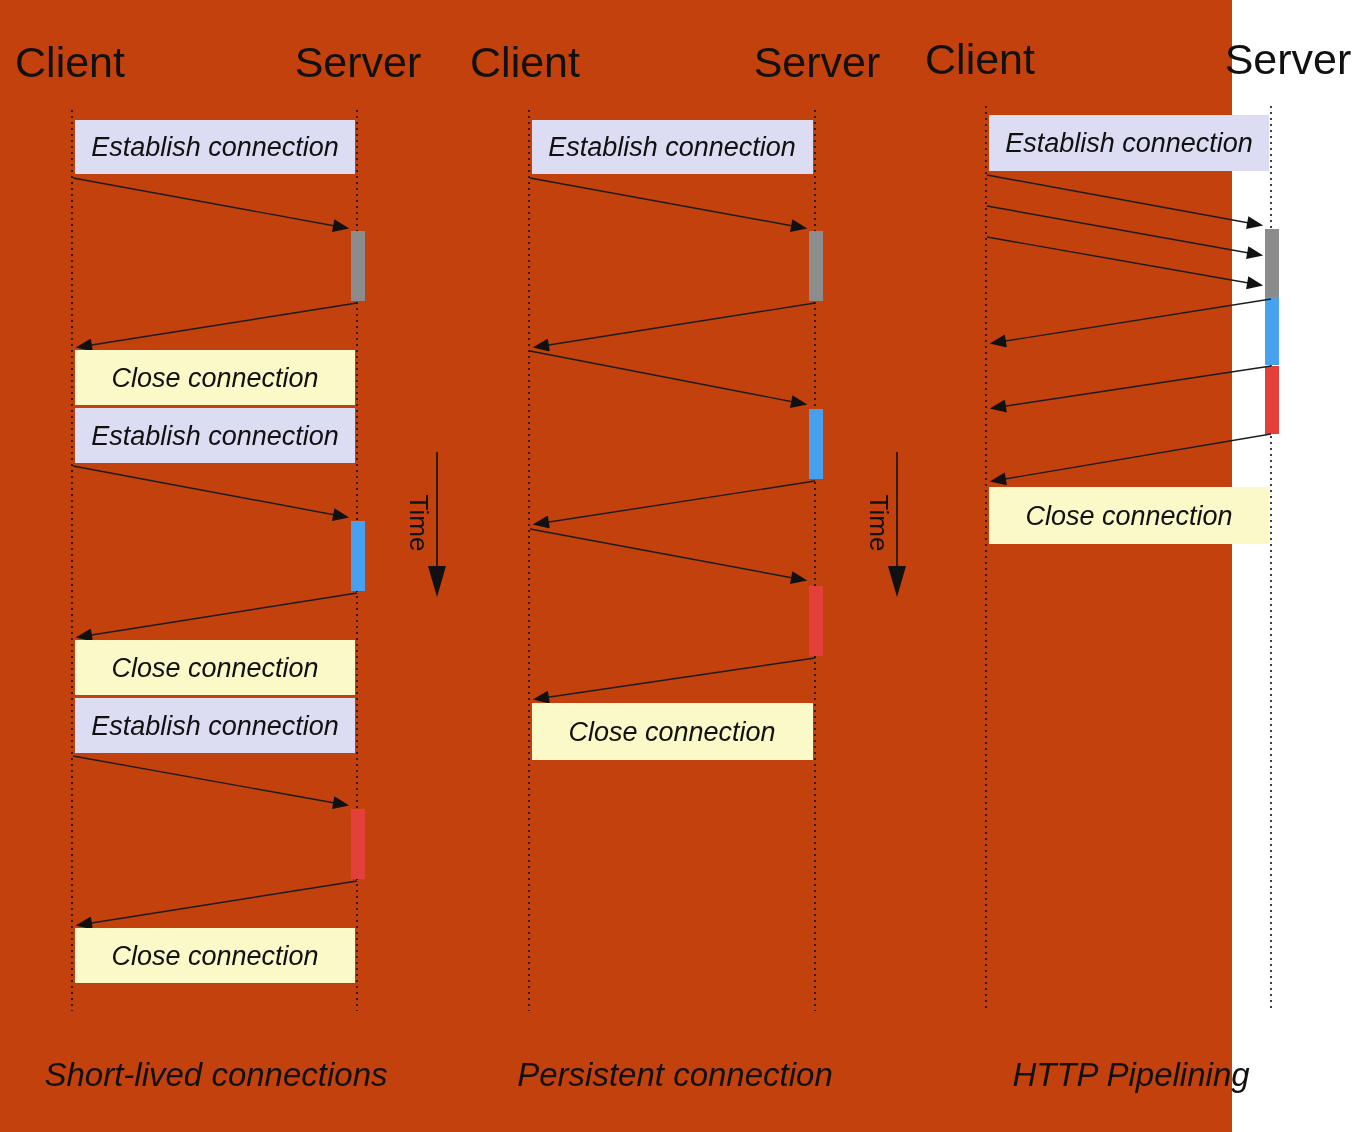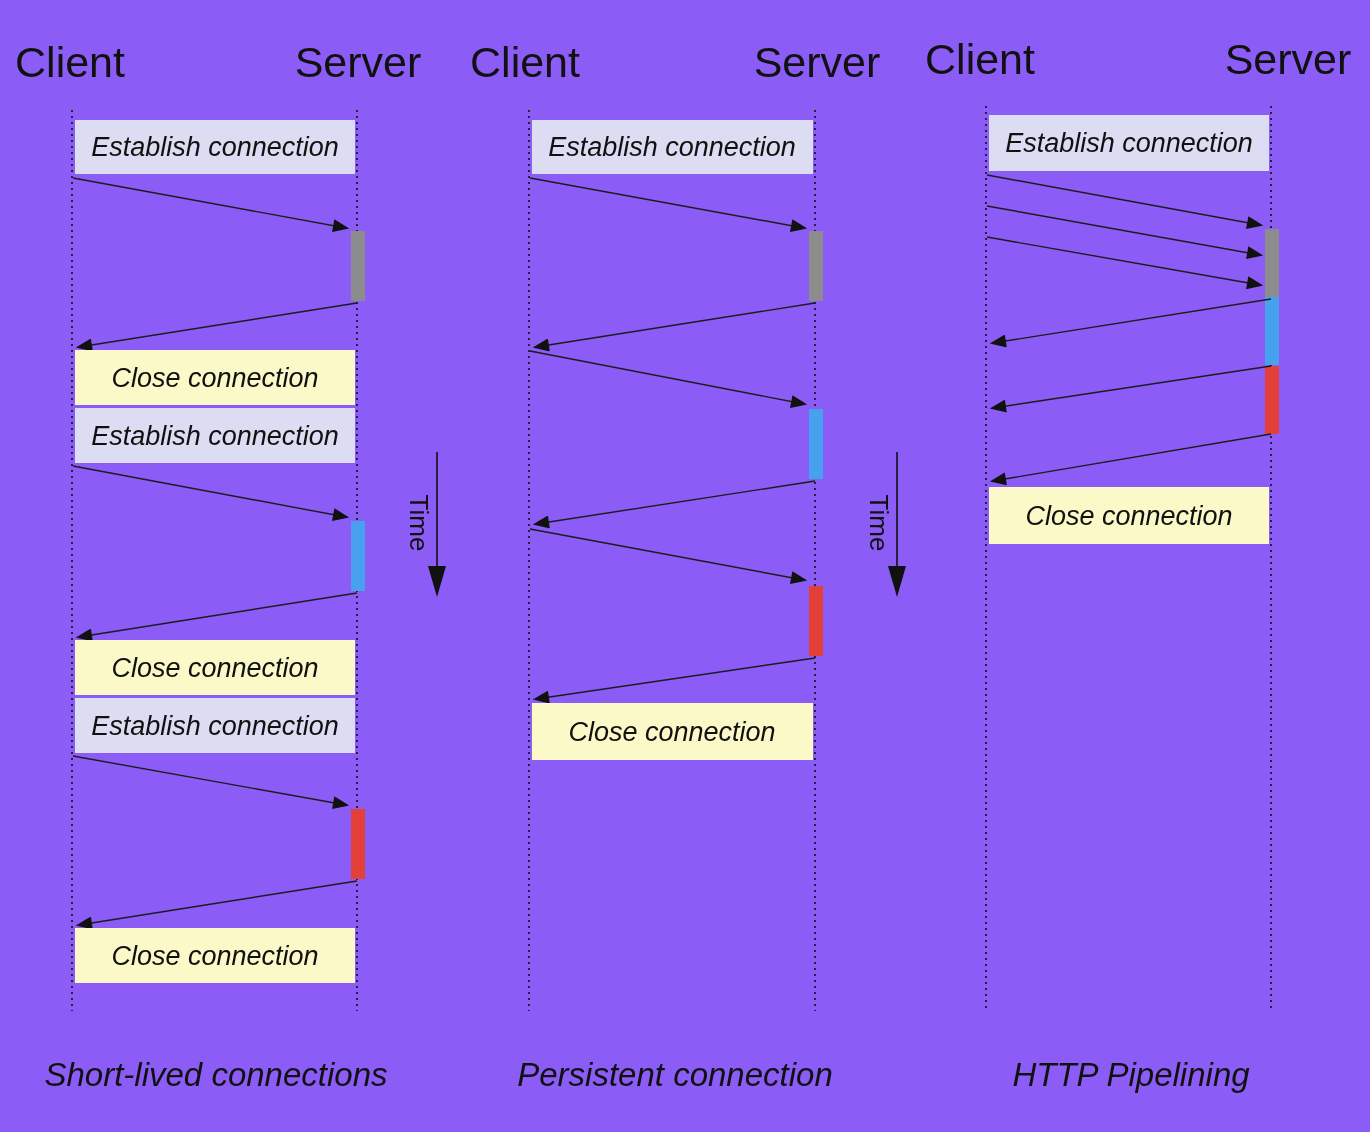--- a/index.html
+++ b/index.html
@@ -1,16 +1,16 @@
 <!DOCTYPE html>
 <html><head>
 <meta charset="utf-8">
 <style>
   html,body{margin:0;padding:0;background:#ffffff;}
-  #stage{position:relative;width:1370px;height:1132px;background:#8b5cf6;
+  #stage{position:relative;width:1232px;height:1132px;background:#c2410c;
          font-family:"Liberation Sans", sans-serif;text-decoration:underline;}
   svg{display:block;}
   .hdr{font-family:"Liberation Sans",sans-serif;font-size:43px;fill:#111;text-anchor:middle;}
   .boxlbl{font-family:"Liberation Sans",sans-serif;font-style:italic;font-size:27px;fill:#111;text-anchor:middle;}
   .cap{font-family:"Liberation Sans",sans-serif;font-style:italic;font-size:33px;fill:#111;text-anchor:middle;}
   .timelbl{font-family:"Liberation Sans",sans-serif;font-size:26px;fill:#111;text-anchor:middle;}
   .lifeline{stroke:#111;stroke-width:1.6;stroke-dasharray:2 4;fill:none;}
   .msg{stroke:#1c1c1c;stroke-width:1.4;fill:none;marker-end:url(#ah);}
   .timeline-shaft{stroke:#111;stroke-width:1.6;fill:none;}
 </style>

